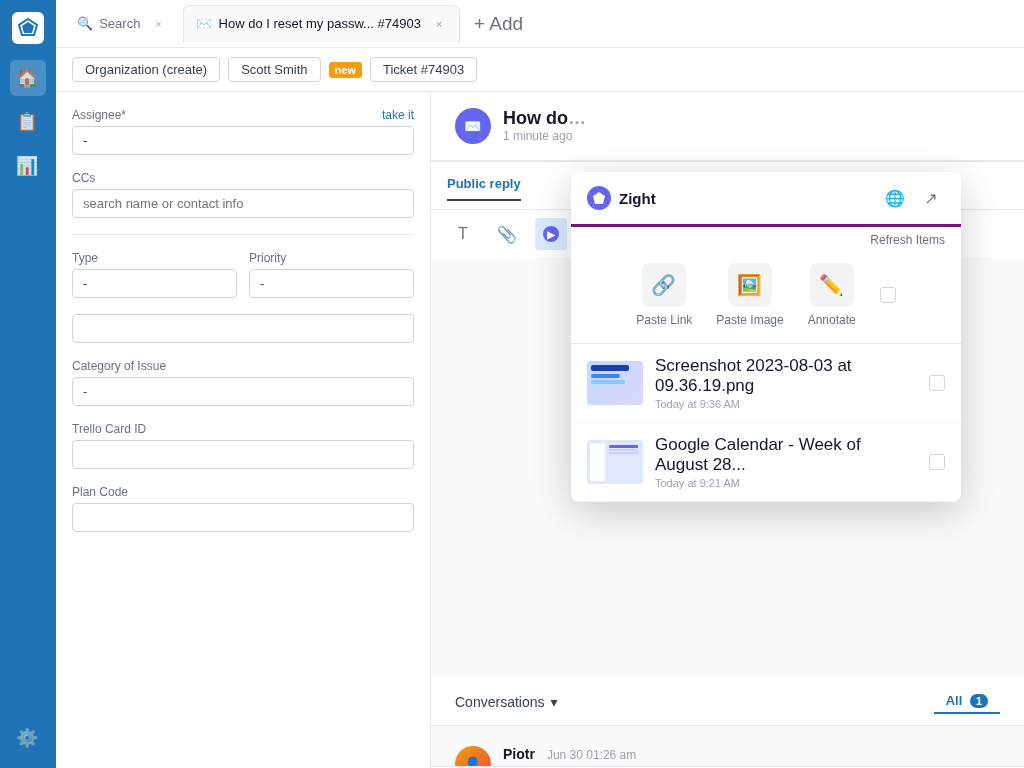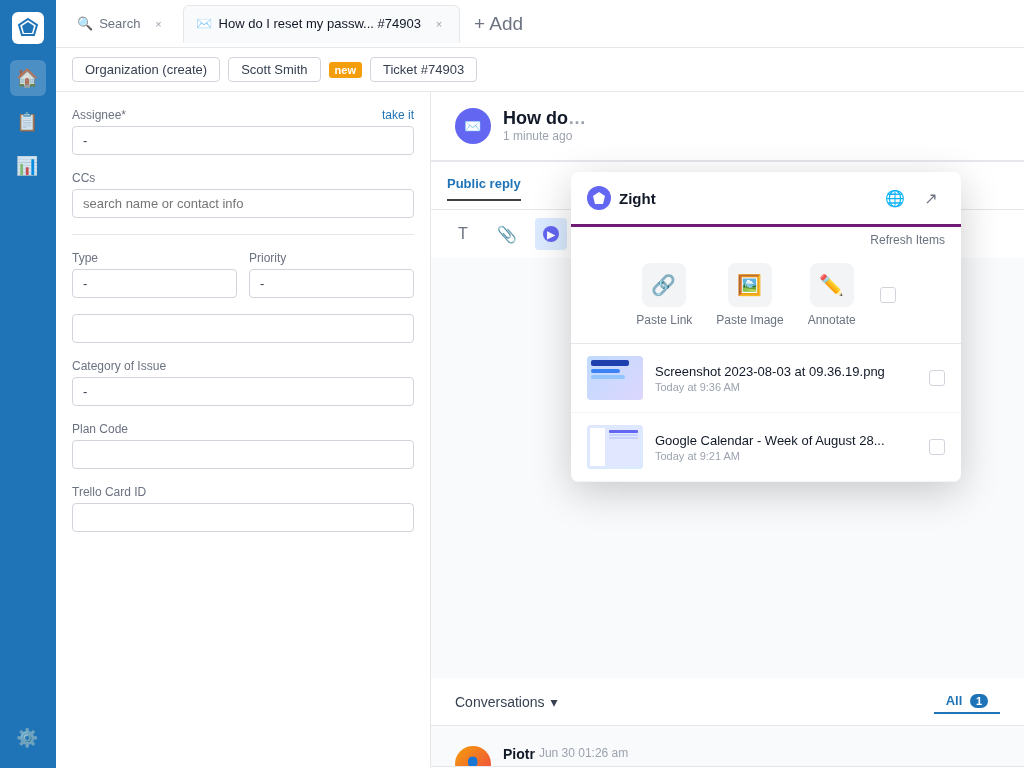--- a/index.html
+++ b/index.html
@@ -230,21 +230,21 @@
     .zight-item {
       display: flex; align-items: center; padding: 12px 16px; gap: 12px;
       border-bottom: 1px solid #f3f4f6; cursor: pointer;
     }
     .zight-thumbnail {
       width: 56px; height: 44px; border-radius: 4px; overflow: hidden;
       background: #e5e7eb; flex-shrink: 0;
     }
     .zight-thumb-inner { width: 100%; height: 100%; background: linear-gradient(135deg, #dbeafe, #e0e7ff); position: relative; }
     .zight-item-info { flex: 1; }
-    .zight-item-name { font-size: 13px; color: #111827; font-weight: 500; }
+    .zight-item-name { font-size: 17px; color: #111827; font-weight: 500; }
     .zight-item-time { font-size: 11px; color: #9ca3af; margin-top: 2px; }
     .zight-checkbox { width: 16px; height: 16px; border: 1.5px solid #d1d5db; border-radius: 3px; flex-shrink: 0; }
 
     
     .conversations-area {
       flex: 1;
       display: flex;
       flex-direction: column;
       overflow: hidden;
     }
@@ -277,21 +277,21 @@
       width: 36px; height: 36px; border-radius: 50%; flex-shrink: 0; overflow: hidden;
       background: #d1d5db; display: flex; align-items: center; justify-content: center; font-size: 14px; color: white; font-weight: 600;
       position: relative;
     }
     .msg-avatar-inner {
       width: 100%; height: 100%;
       background: linear-gradient(135deg, #f59e0b, #ef4444);
       display: flex; align-items: center; justify-content: center;
     }
     .msg-body { flex: 1; }
-    .msg-header { display: flex; align-items: flex-start; gap: 4px; margin-bottom: 6px; }
+    .msg-header { display: flex; align-items: flex-end; gap: 12px; margin-bottom: 6px; }
     .msg-name { font-size: 14px; font-weight: 600; color: #111827; }
     .msg-time { font-size: 12px; color: #9ca3af; }
 
     
     .macro-bar {
       background: white;
       border-top: 1px solid #e5e7eb;
       padding: 12px 24px;
       flex-shrink: 0;
     }
@@ -397,28 +397,28 @@
 
       <div class="field-group">
         <div class="field-label">
           <span>Category of Issue</span>
         </div>
         <input class="field-input" type="text" value="-" style="">
       </div>
 
       <div class="field-group">
         <div class="field-label">
-          <span>Plan Code</span>
+          <span>Trello Card ID</span>
         </div>
         <input class="field-input" type="text" value="" style="">
       </div>
 
       <div class="field-group">
         <div class="field-label">
-          <span>Trello Card ID</span>
+          <span>Plan Code</span>
         </div>
         <input class="field-input" type="text" value="" style="">
       </div>
     </div>
 
     <div class="right-panel">
 
       <div class="email-header">
         <div class="email-avatar">✉️</div>
         <div>

